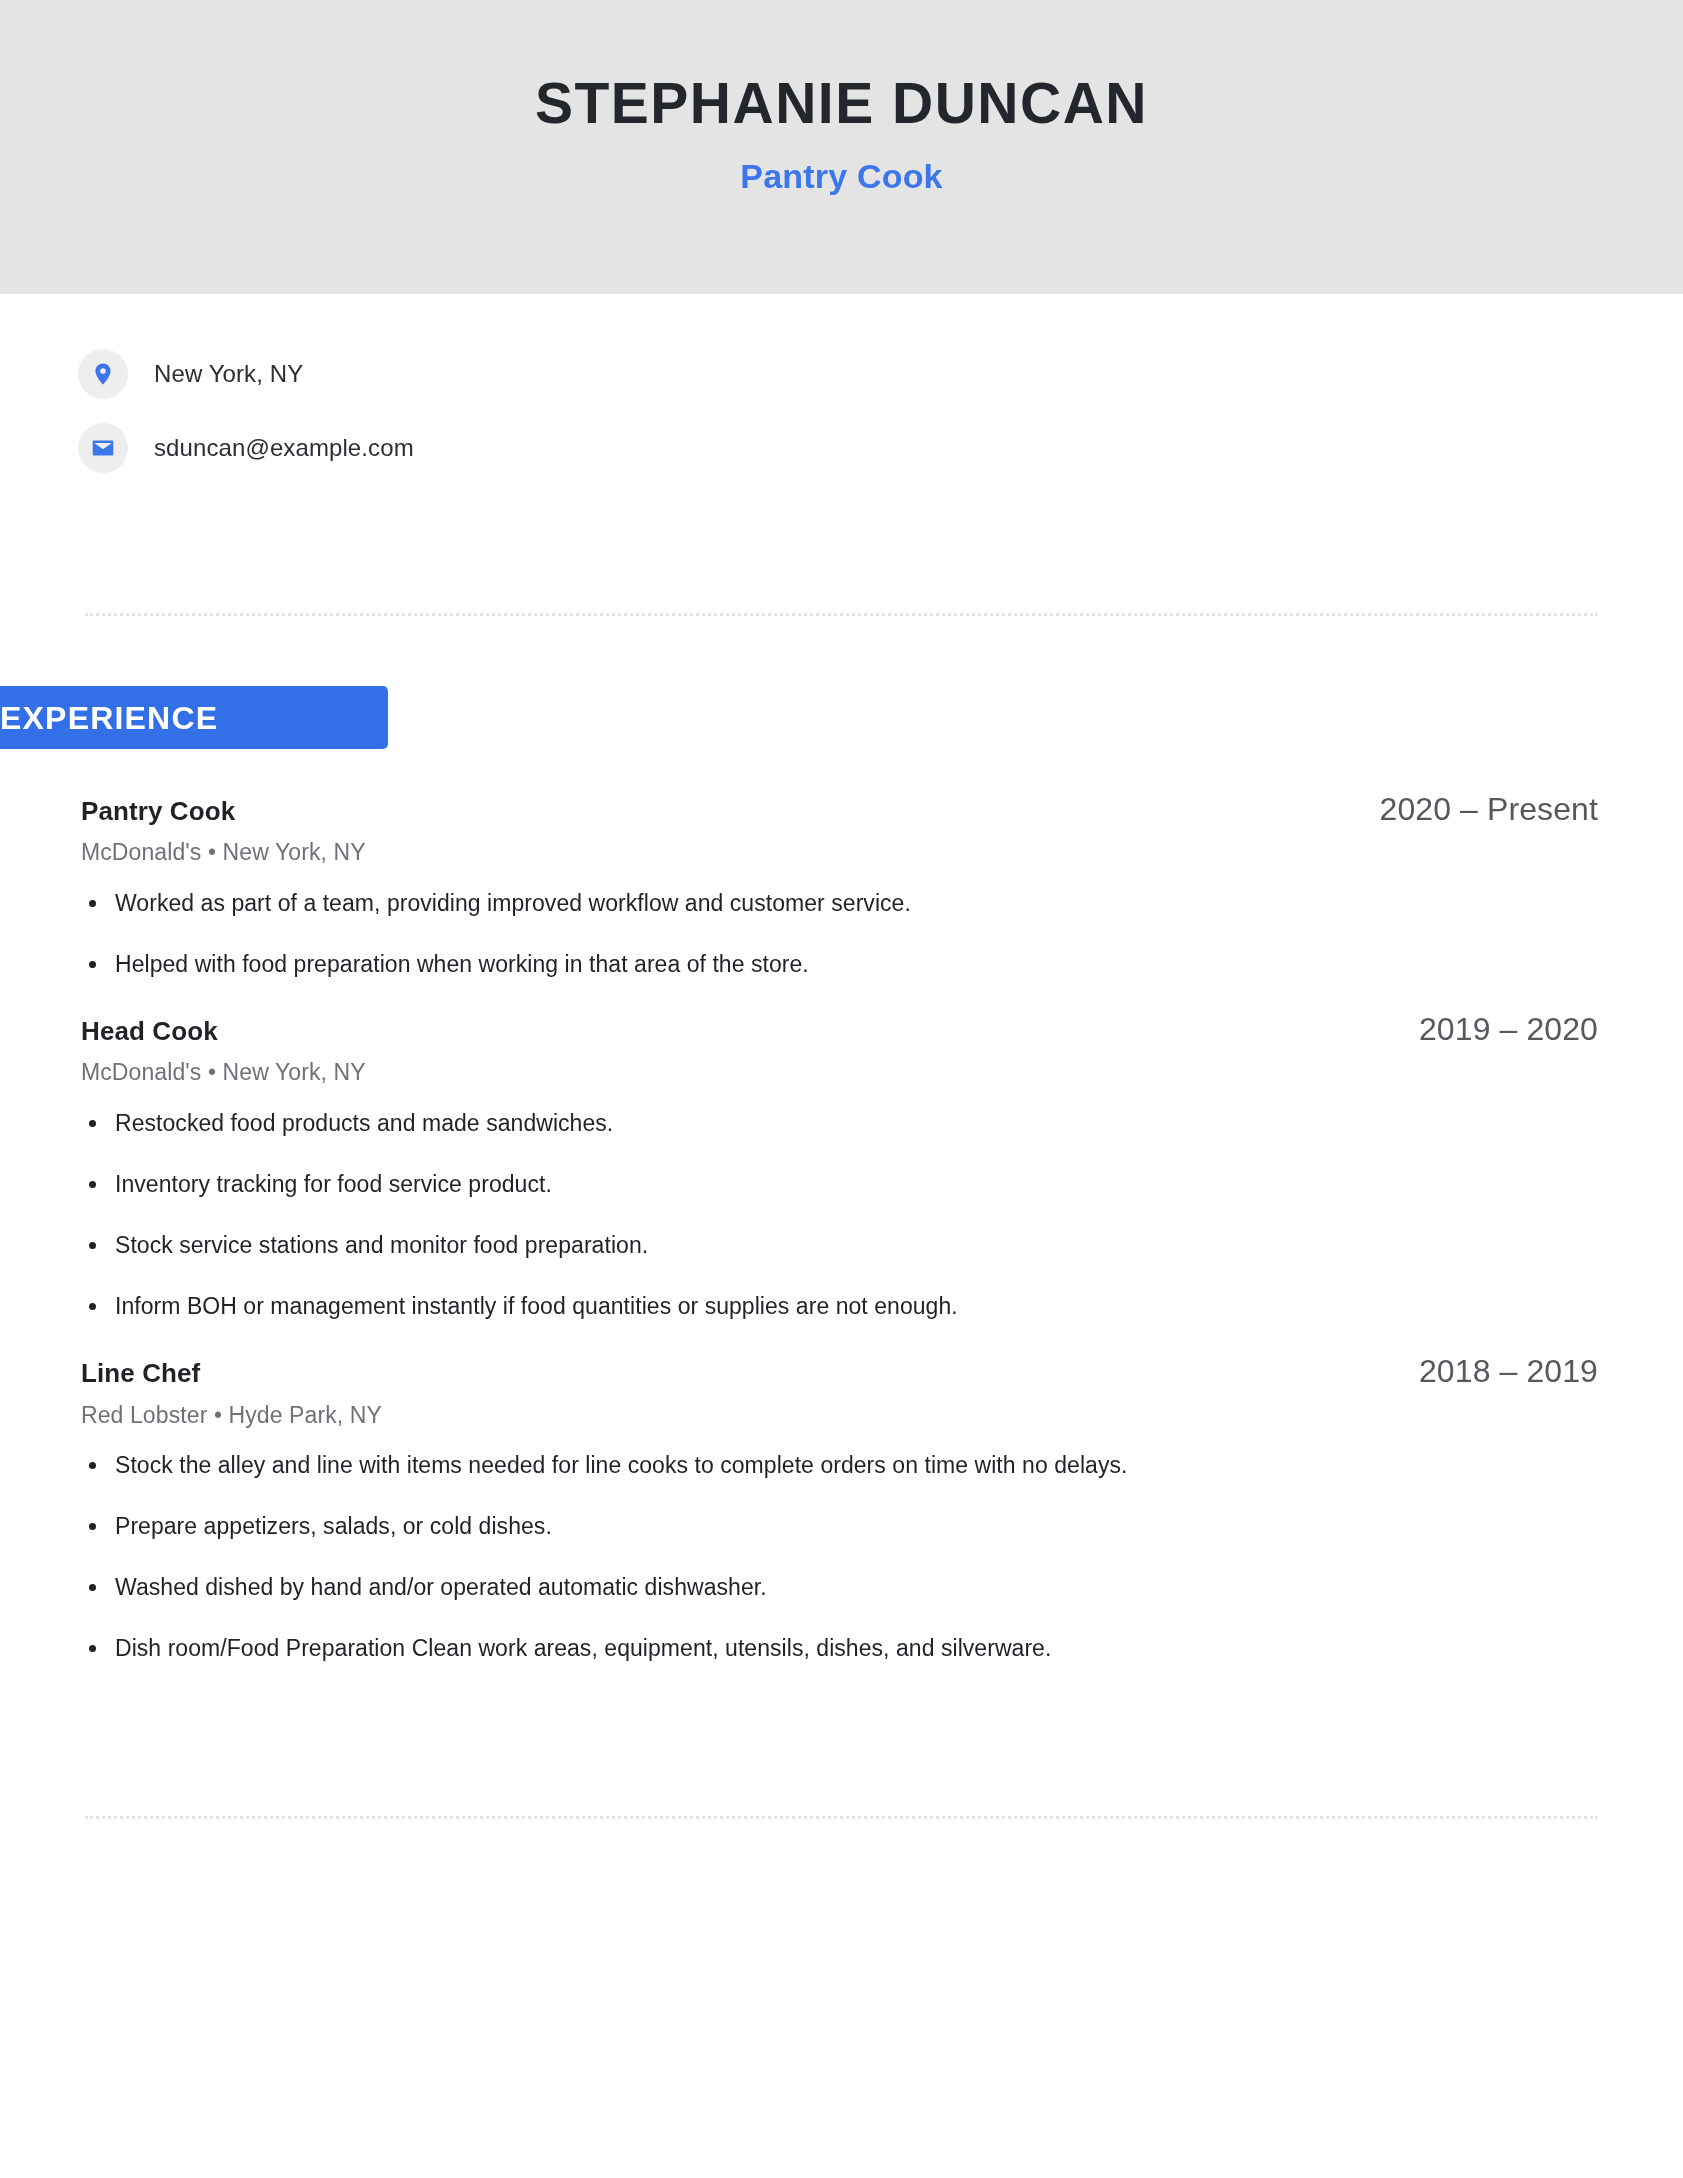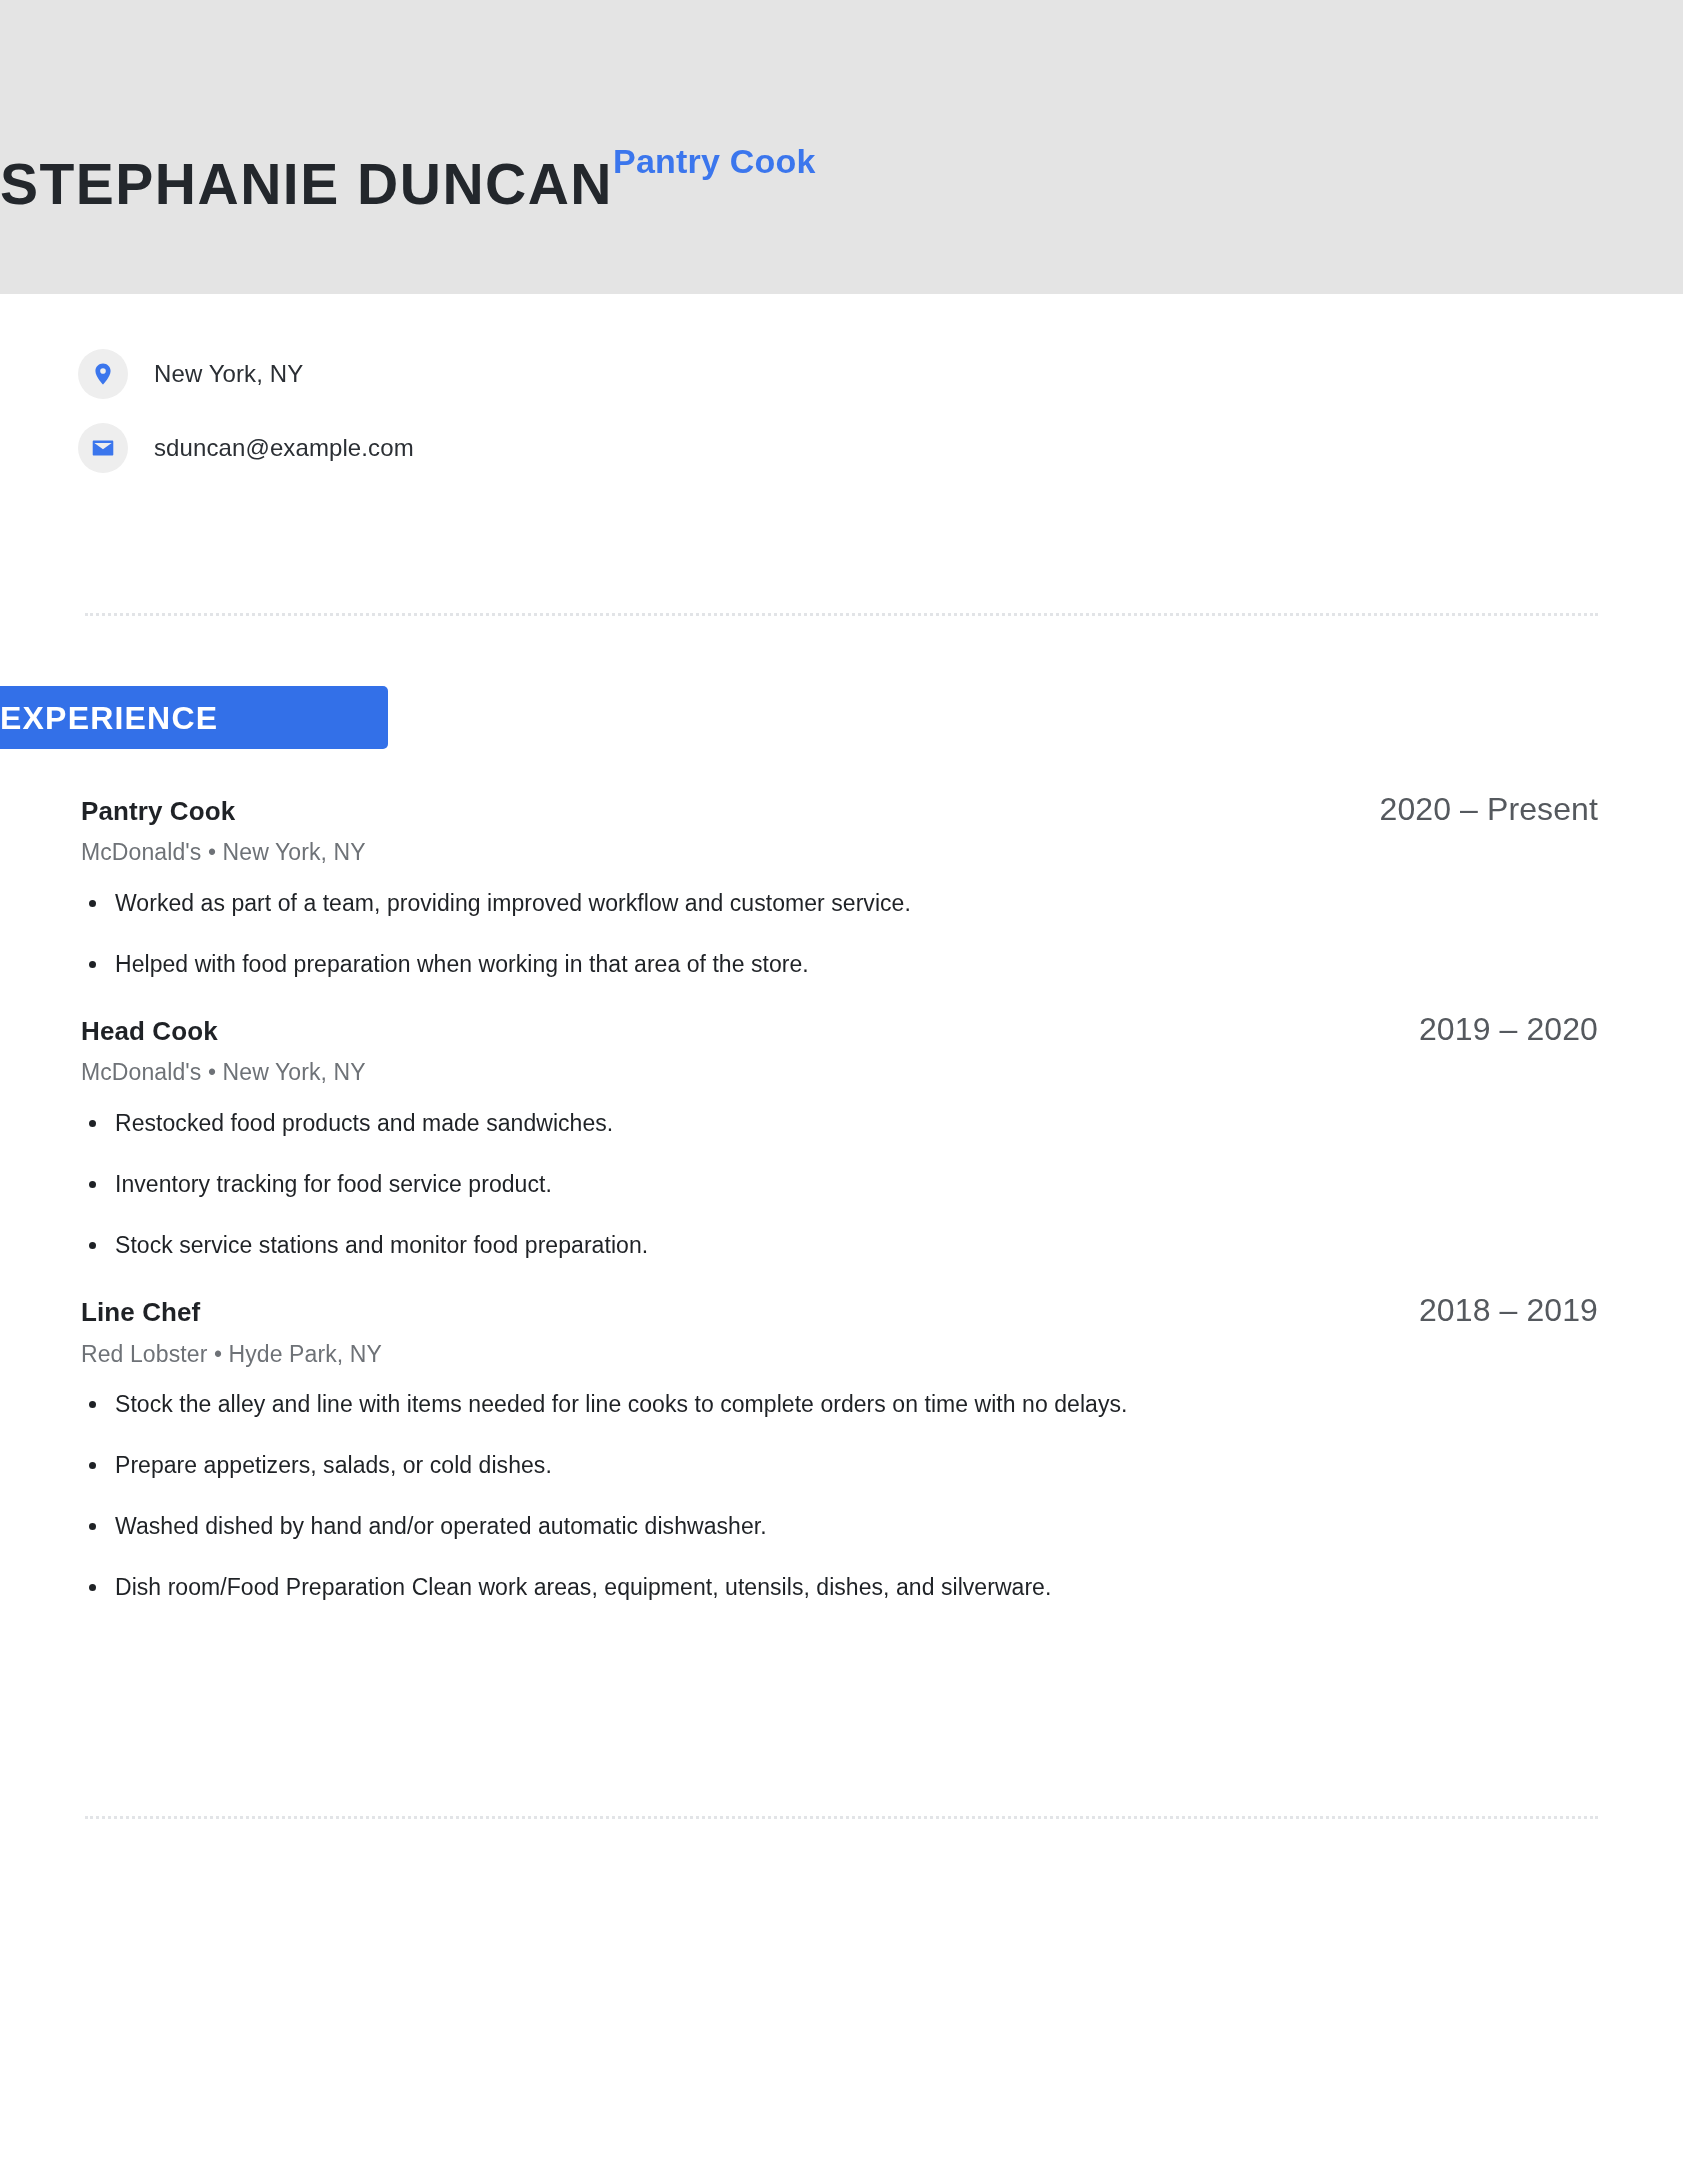--- a/index.html
+++ b/index.html
@@ -25,21 +25,21 @@
 
   
   .header-band {
     position: absolute;
     left: 0;
     top: 0;
     width: 1683px;
     height: 294px;
     background: #e4e4e4;
     display: flex;
-    flex-direction: row;
+    flex-direction: column;
     align-items: center;
     justify-content: flex-start;
   }
   .full-name {
     margin-top: 75px;
     font-size: 57px;
     font-weight: 700;
     letter-spacing: 1.5px;
     color: #23272c;
     line-height: 1;
@@ -239,20 +239,21 @@
     <div class="job">
       <div class="job-headline">
         <span class="job-title">Head Cook</span>
         <span class="job-dates">2019 – 2020</span>
       </div>
       <div class="job-meta">McDonald's  •  New York, NY</div>
       <ul class="job-bullets">
         <li class="job-bullet">Restocked food products and made sandwiches.</li>
         <li class="job-bullet">Inventory tracking for food service product.</li>
         <li class="job-bullet">Stock service stations and monitor food preparation.</li>
+        <li class="job-bullet">Inform BOH or management instantly if food quantities or supplies are not enough.</li>
       </ul>
     </div>
 
     <div class="job">
       <div class="job-headline">
         <span class="job-title">Line Chef</span>
         <span class="job-dates">2018 – 2019</span>
       </div>
       <div class="job-meta">Red Lobster  •  Hyde Park, NY</div>
       <ul class="job-bullets">

